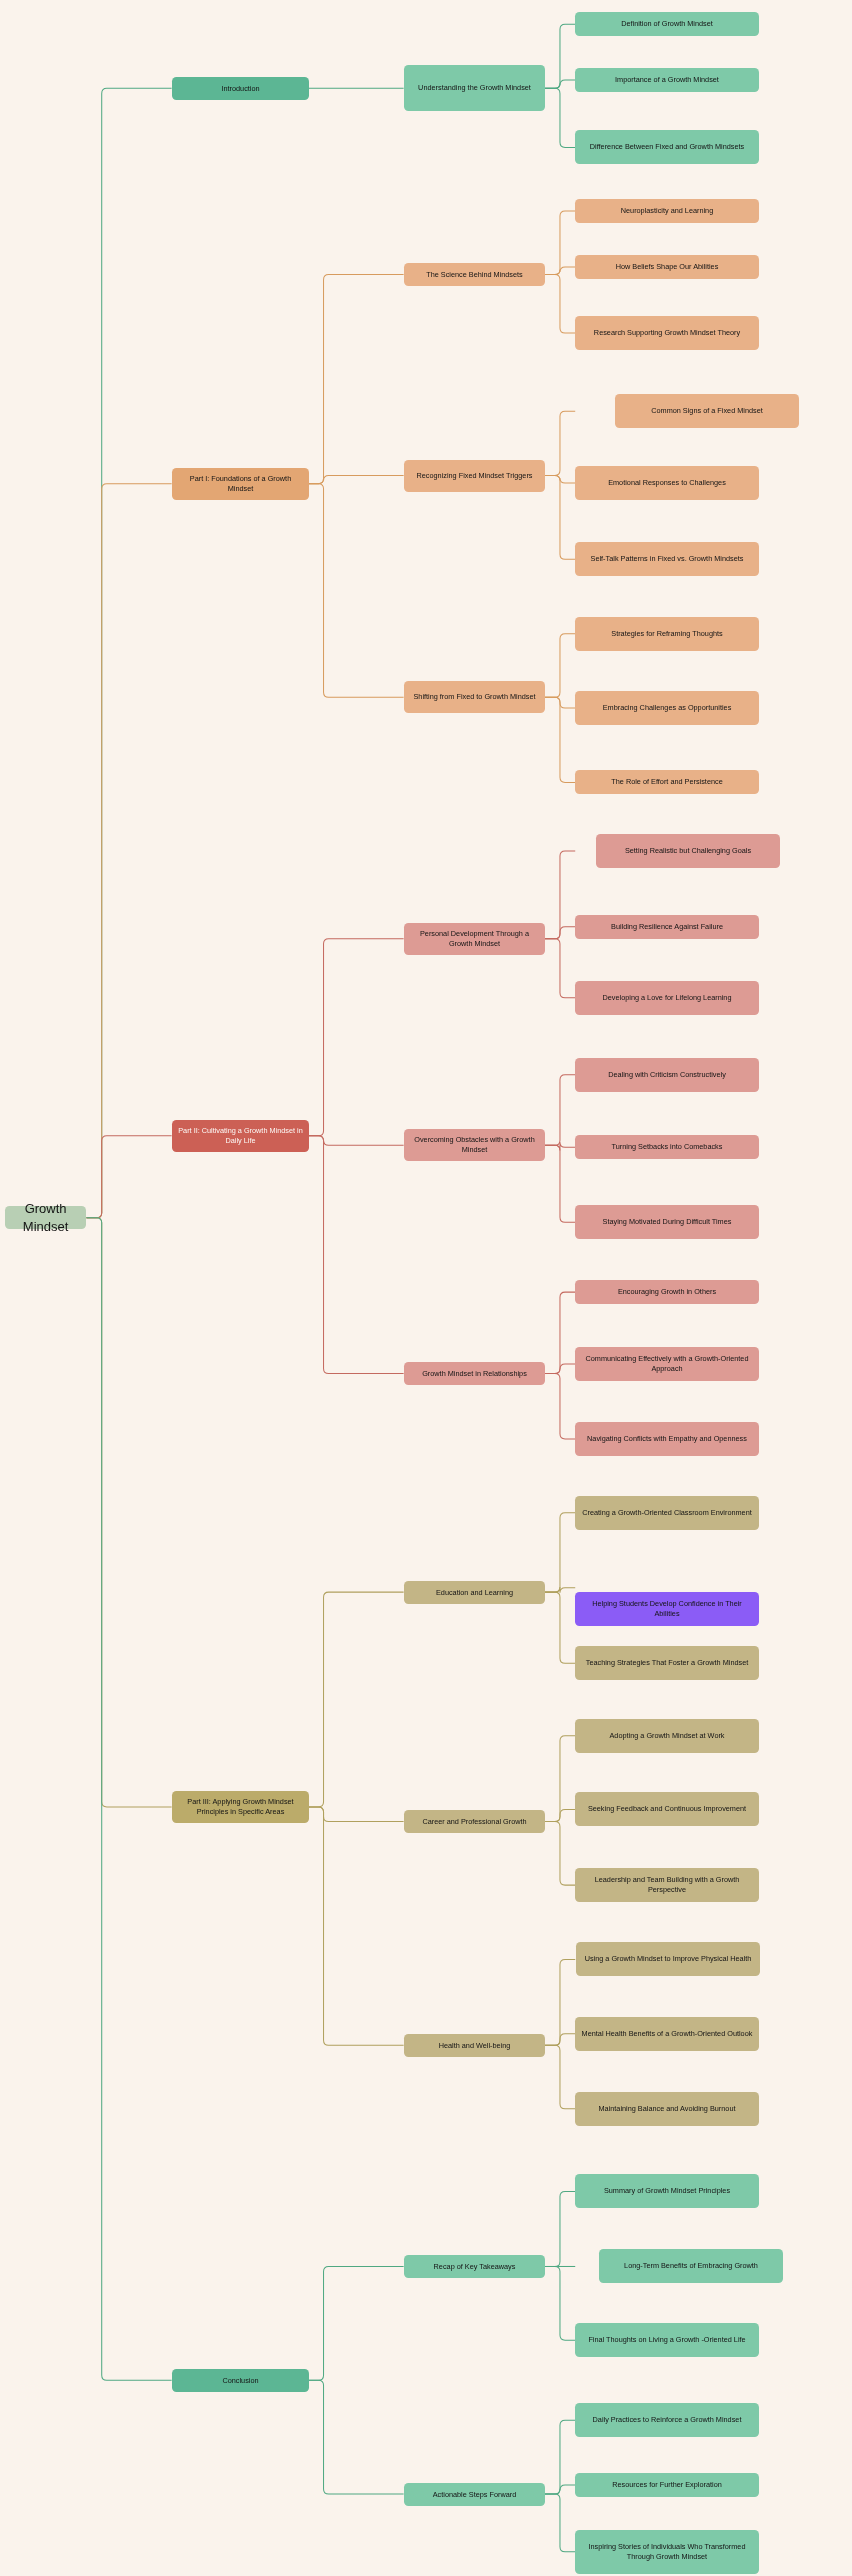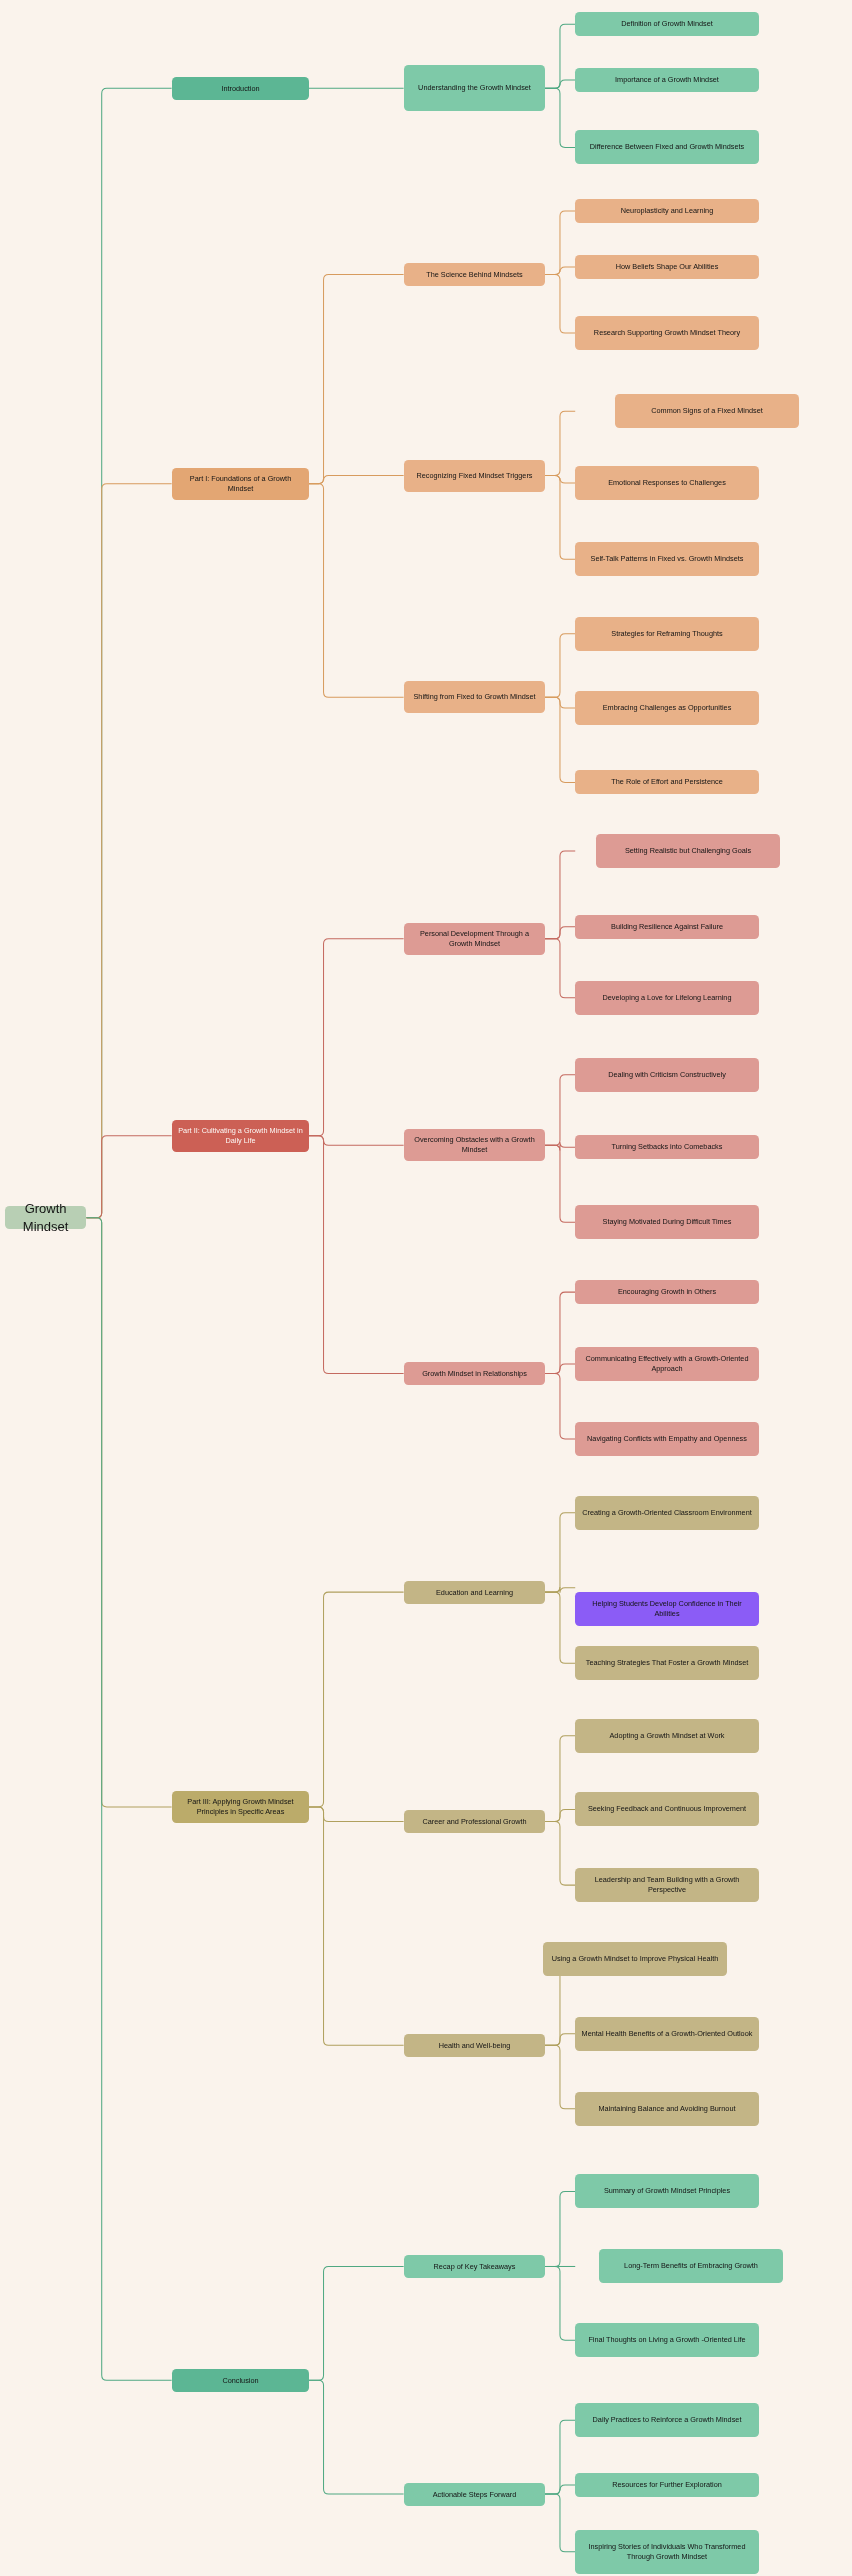--- a/index.html
+++ b/index.html
@@ -207,21 +207,21 @@
       </div>
       <div class="node lvl3" style="left: 575px; top: 1792px; width: 184px; height: 34px; background: rgb(195, 181, 134);">
         <span>Seeking Feedback and Continuous Improvement</span>
       </div>
       <div class="node lvl3" style="left: 575px; top: 1868px; width: 184px; height: 34px; background: rgb(195, 181, 134);">
         <span>Leadership and Team Building with a Growth Perspective</span>
       </div>
       <div class="node lvl2" style="left: 404px; top: 2034px; width: 141px; height: 23px; background: rgb(195, 181, 134);">
         <span>Health and Well-being</span>
       </div>
-      <div class="node lvl3" style="left: 543px; top: 1942px; width: 184px; height: 34px; background: rgb(195, 181, 134);">
+      <div class="node lvl3" style="left: 576px; top: 1942px; width: 184px; height: 34px; background: rgb(195, 181, 134);">
         <span>Using a Growth Mindset to Improve Physical Health</span>
       </div>
       <div class="node lvl3" style="left: 575px; top: 2017px; width: 184px; height: 34px; background: rgb(195, 181, 134);">
         <span>Mental Health Benefits of a Growth-Oriented Outlook</span>
       </div>
       <div class="node lvl3" style="left: 575px; top: 2092px; width: 184px; height: 34px; background: rgb(195, 181, 134);">
         <span>Maintaining Balance and Avoiding Burnout</span>
       </div>
       <div class="node lvl1" style="left: 172px; top: 2369px; width: 137px; height: 23px; background: rgb(92, 182, 148);">
         <span>Conclusion</span>

